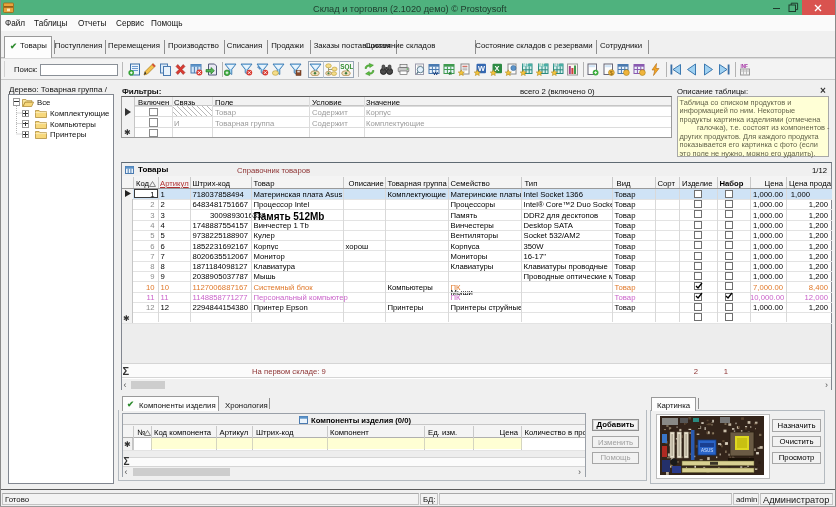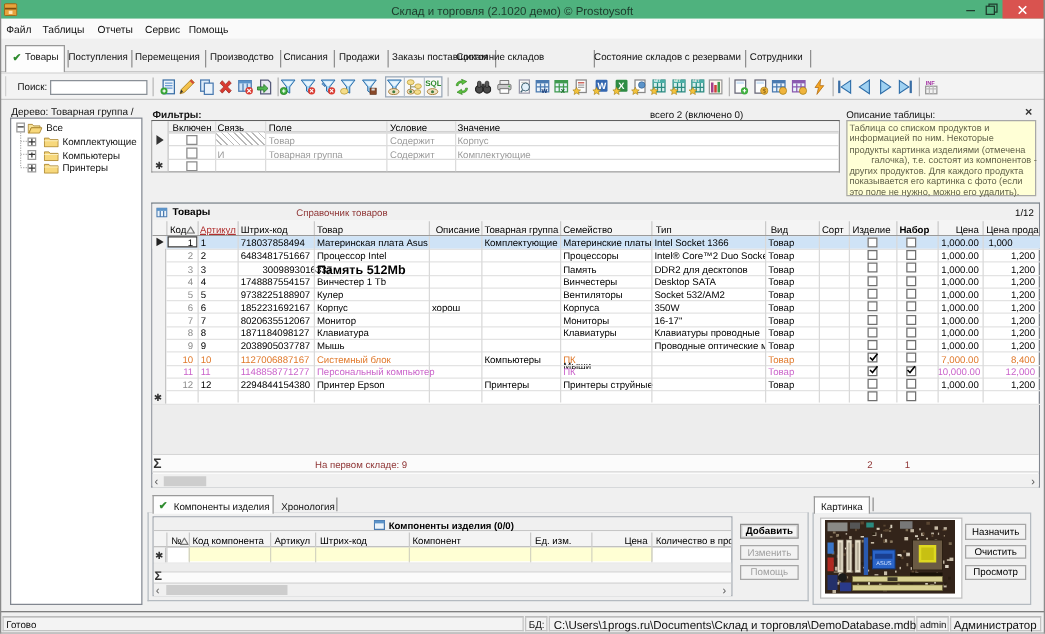--- a/index.html
+++ b/index.html
@@ -853,20 +853,19 @@
 <div style="position:absolute;left:772px;top:436.75px;font-size:7.8px;color:#000;white-space:nowrap;width:49px;text-align:center;">Очистить</div>
 <div style="position:absolute;left:772px;top:451.5px;width:49px;height:12px;background:#f2f2f2;border:1px solid #a6a6a6;"></div>
 <div style="position:absolute;left:772px;top:453.0px;font-size:7.8px;color:#000;white-space:nowrap;width:49px;text-align:center;">Просмотр</div>
 <div style="position:absolute;left:0px;top:489px;width:836px;height:1px;background:#5a5a5a;"></div>
 <div style="position:absolute;left:0px;top:490px;width:836px;height:16px;background:#f0f0f0;"></div>
 <div style="position:absolute;left:1.5px;top:492.5px;width:417px;height:12.5px;background:#f3f3f3;border:1px solid #c3c3c3;border-top-color:#a9a9a9;"></div>
 <div style="position:absolute;left:5px;top:494.8px;font-size:7.8px;color:#111;white-space:nowrap;">Готово</div>
 <div style="position:absolute;left:420px;top:492.5px;width:18px;height:12.5px;background:#f3f3f3;border:1px solid #c3c3c3;border-top-color:#a9a9a9;"></div>
 <div style="position:absolute;left:423px;top:494.6px;font-size:7.8px;color:#111;white-space:nowrap;width:12px;text-align:left;">БД:</div>
 <div style="position:absolute;left:439px;top:492.5px;width:293px;height:12.5px;background:#f3f3f3;border:1px solid #c3c3c3;border-top-color:#a9a9a9;"></div>
-<div style="position:absolute;left:443px;top:494.6px;font-size:9.2px;color:#111;white-space:nowrap;width:285px;text-align:left;">C:\Users\1progs.ru\Documents\Склад и торговля\DemoDatabase.mdb</div>
 <div style="position:absolute;left:733px;top:492.5px;width:26px;height:12.5px;background:#f3f3f3;border:1px solid #c3c3c3;border-top-color:#a9a9a9;"></div>
 <div style="position:absolute;left:736px;top:494.6px;font-size:7.8px;color:#111;white-space:nowrap;width:20px;text-align:left;">admin</div>
 <div style="position:absolute;left:760px;top:492.5px;width:73px;height:12.5px;background:#f3f3f3;border:1px solid #c3c3c3;border-top-color:#a9a9a9;"></div>
 <div style="position:absolute;left:763px;top:494.6px;font-size:9.2px;color:#111;white-space:nowrap;width:67px;text-align:left;">Администратор</div>
 <div style="position:absolute;left:0px;top:0px;width:1px;height:507px;background:#8a8a8a;"></div>
 <div style="position:absolute;left:835px;top:0px;width:1px;height:507px;background:#8a8a8a;"></div>
 <div style="position:absolute;left:0px;top:505.5px;width:836px;height:1.5px;background:#9a9a9a;"></div>
 </div>
 </body></html>

